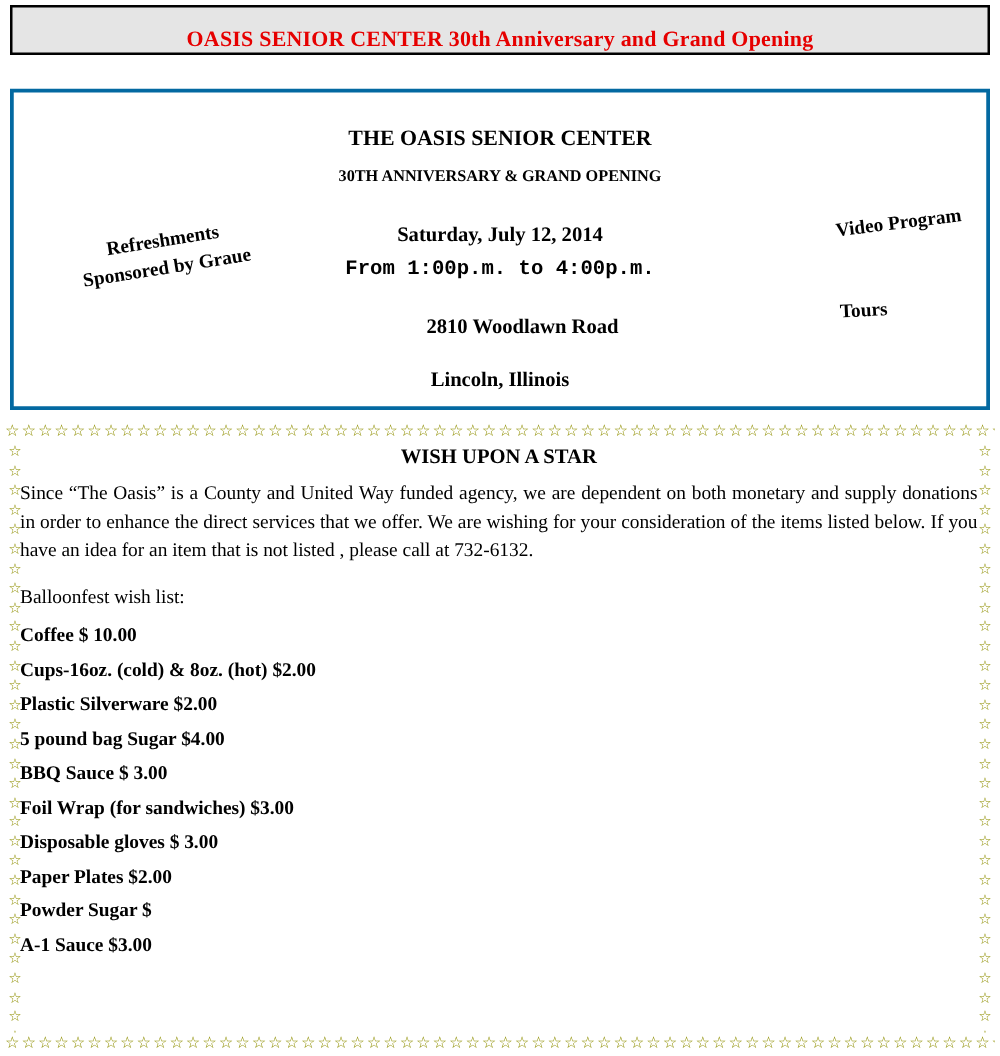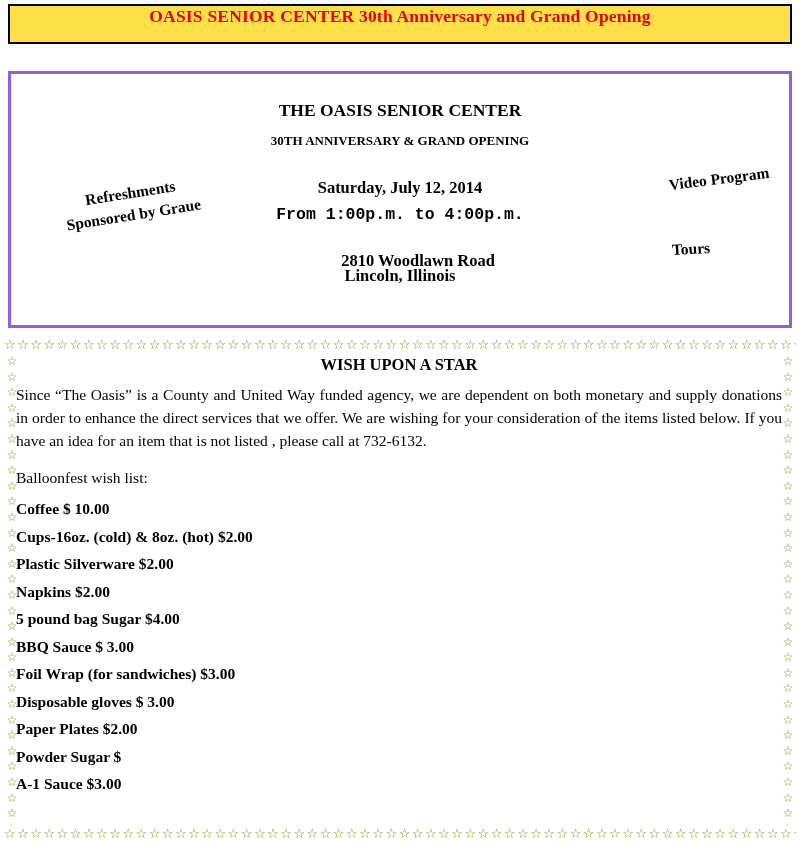--- a/index.html
+++ b/index.html
@@ -5,37 +5,37 @@
   * { margin:0; padding:0; box-sizing:border-box; }
   html,body { background:#ffffff; }
   body {
     width:800px; height:845px; position:relative; overflow:hidden;
     font-family:"Liberation Serif", serif; color:#000;
   }
 
   
   .banner {
     position:absolute; left:8px; top:4px; width:784px; height:40px;
-    border:2px solid #000; display:flex; align-items:flex-start; justify-content:center;
-    background:#fde047;
+    border:2px solid #000; display:flex; align-items:flex-end; justify-content:center;
+    background:#e5e5e5;
   }
   .banner-text { color:#e60000; font-weight:bold; font-size:17.5px; letter-spacing:0.2px; }
 
   
   .invite {
     position:absolute; left:8px; top:71px; width:784px; height:257px;
-    border:3px solid #8b5cf6; background:#fff;
+    border:3px solid #0369a1; background:#fff;
   }
   .invite .center-line { position:absolute; left:0; width:100%; text-align:center; font-weight:bold; }
   .inv-title    { top:26px;  font-size:17.5px; }
   .inv-subtitle { top:59px;  font-size:13px; }
   .inv-date     { top:104px; font-size:16.5px; }
   .inv-time     { top:131px; font-size:16.5px;font-family:Liberation Mono, monospace; }
   .inv-addr1    { top:177px; font-size:16.5px;padding-left:36px; }
-  .inv-addr2    { top:192px; font-size:16.5px; }
+  .inv-addr2    { top:220px; font-size:16.5px; }
 
   .side-left {
     position:absolute; left:36px; top:108px; width:170px; text-align:center;
     font-weight:bold; font-size:15.5px; line-height:22px;
     transform:rotate(-9deg); transform-origin:center;
   }
   .side-right-top {
     position:absolute; left:638px; top:96px; width:140px; text-align:center;
     font-weight:bold; font-size:15.5px;
     transform:rotate(-7deg);
@@ -172,21 +172,20 @@
   <div class="wish-content">
     <div class="wish-title">WISH UPON A STAR</div>
     <div class="wish-paragraph">Since “The Oasis” is a County and United Way funded agency, we are dependent on both monetary and supply donations in order to enhance the direct services that we offer.  We are    wishing for your consideration of the items listed below. If you have an idea for an item that is not listed , please call at 732-6132.</div>
     <div class="wish-list-heading">Balloonfest wish list:</div>
 
     <div class="wish-columns">
       <ul class="wish-col left">
         <li>Coffee $ 10.00</li>
         <li>Cups-16oz. (cold) &amp; 8oz. (hot) $2.00</li>
         <li>Plastic Silverware $2.00</li>
-        <li>Napkins $2.00</li>
         <li>5 pound bag Sugar $4.00</li>
         <li>BBQ Sauce $ 3.00</li>
         <li>Foil Wrap (for sandwiches) $3.00</li>
         <li>Disposable gloves $ 3.00</li>
         <li>Paper Plates $2.00</li>
         <li>Powder Sugar $</li>
         <li>A-1 Sauce $3.00</li>
       </ul>
     </div>
   </div>

